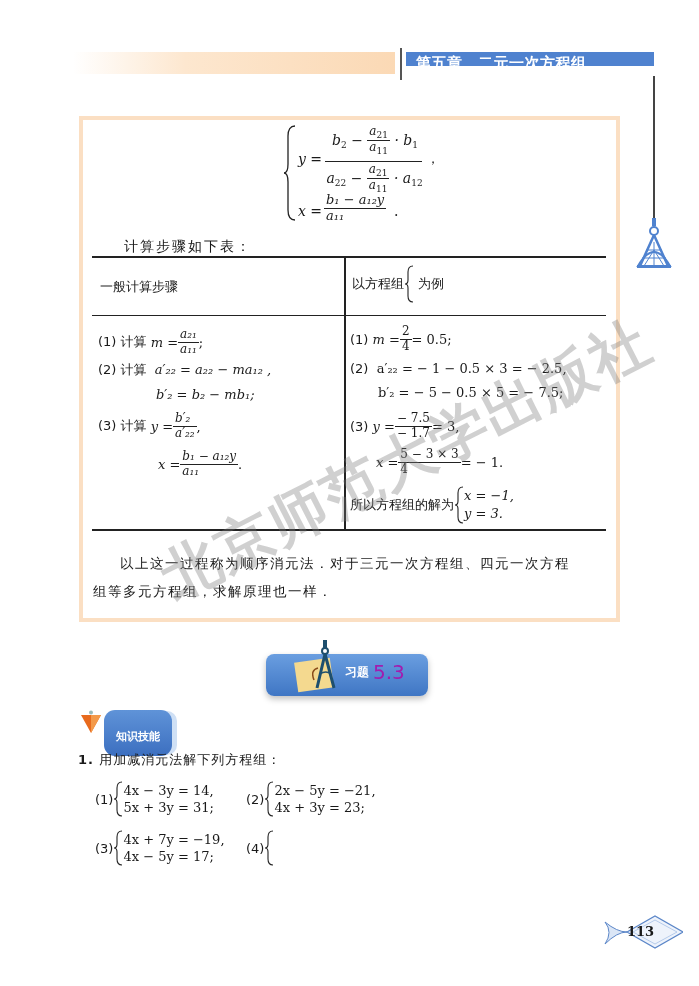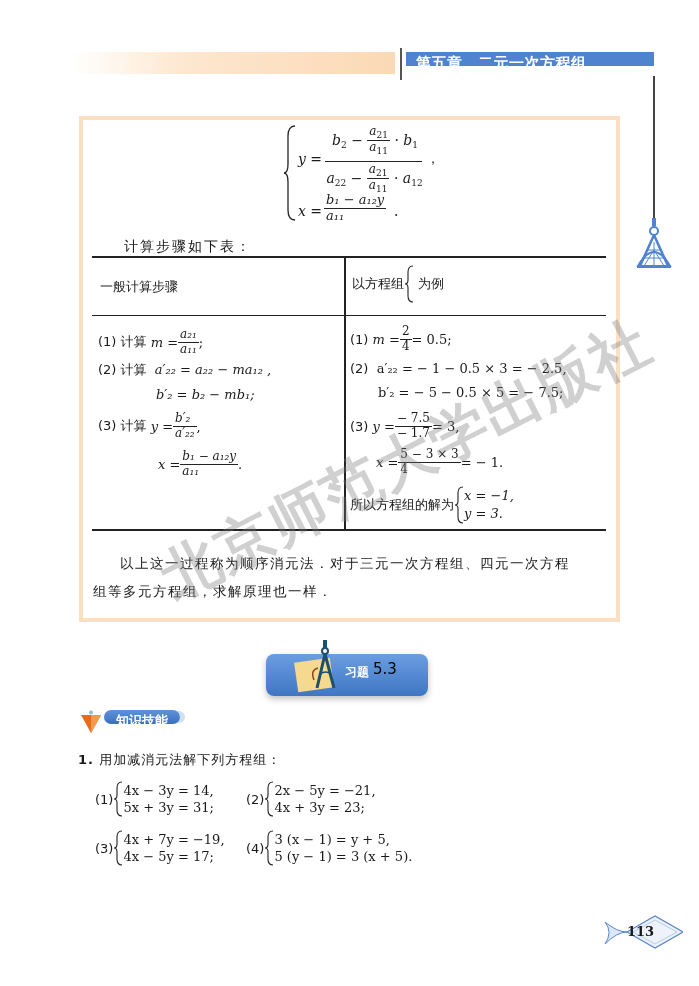--- a/index.html
+++ b/index.html
@@ -28,24 +28,24 @@
   .table-bot { left:92px; top:529px; width:514px; height:1.5px; background:#222; }
   .table-vline { left:344px; top:256px; width:1.5px; height:274px; background:#222; }
   .row { font-size:13px; white-space:nowrap; }
   .watermark { left:145px; top:360px; font-family:"DejaVu Sans", sans-serif; font-size:58px; color:rgba(120,120,120,0.35);
     transform:rotate(-27deg); transform-origin:left top; white-space:nowrap; letter-spacing:2px; font-weight:bold; }
   .para { font-family:"DejaVu Sans", sans-serif; font-size:13.5px; line-height:28px; letter-spacing:1.5px; }
   
   .ex-badge { left:266px; top:654px; width:162px; height:42px; border-radius:8px; background:linear-gradient(#6a9ee0,#3f76c4); box-shadow:0 3px 6px rgba(0,0,0,0.25); }
   .ex-note { left:296px; top:660px; width:36px; height:30px; background:#f4d98f; transform:rotate(-8deg); }
   .ex-label { left:345px; top:664px; color:#fff; font-family:"DejaVu Sans", sans-serif; font-size:12px; font-weight:bold; }
-  .ex-num { left:373px; top:660px; color:#000000; font-family:"DejaVu Sans", sans-serif; font-size:15px; }
+  .ex-num { left:373px; top:660px; color:#a21caf; font-family:"DejaVu Sans", sans-serif; font-size:20px; }
   .skill-icon { left:80px; top:710px; width:22px; height:24px; }
-  .skill-pill { left:104px; top:710px; height:14px; padding:0 12px; border-radius:11px; background:linear-gradient(#5f93d8,#3c6fc0); color:#fff;
-    font-family:"DejaVu Sans", sans-serif; font-size:13px; font-weight:bold; line-height:22px; box-shadow:6px 0 0 -1px #cfe0f5; }
+  .skill-pill { left:104px; top:710px; height:14px; padding:16px 12px; border-radius:11px; background:linear-gradient(#5f93d8,#3c6fc0); color:#fff;
+    font-family:"DejaVu Sans", sans-serif; font-size:11px; font-weight:bold; line-height:22px; box-shadow:6px 0 0 -1px #cfe0f5; }
   .q1 { left:78px; top:751px; font-family:"DejaVu Sans", sans-serif; font-size:13px; letter-spacing:1px; }
   .sys { display:inline-flex; align-items:center; font-size:13px; }
   .sys .lines { display:inline-flex; flex-direction:column; line-height:17px; }
   .page-num-wrap { left:603px; top:912px; width:80px; height:40px; }
   .page-num { left:627px; top:924px; font-family:"DejaVu Serif", serif; font-size:13px; font-weight:bold; }
 </style>
 </head>
 <body>
 
 <div class="abs hdr-grad"></div>
@@ -244,24 +244,20 @@
   <span class="lines">
       <span>4x + 7y = −19,</span>
       <span>4x − 5y = 17;</span>
     </span>
 </div>
 <div class="abs sys" style="left:246px;top:830px;">
   <span class="txt">(4)</span>
   <svg width="10" height="36" viewBox="0 0 10 36">
       <path d="M9 1 Q4 1 4 7 L4 14 Q4 18 1 18 Q4 18 4 22 L4 29 Q4 35 9 35" fill="none" stroke="#222" stroke-width="1.1"></path>
     </svg>
-  <span class="lines">
-      <span>3 (x − 1) = y + 5,</span>
-      <span>5 (y − 1) = 3 (x + 5).</span>
-    </span>
 </div>
 
 <svg class="abs page-num-wrap" viewBox="0 0 80 40">
   <path d="M24 20 L52 4 L80 20 L52 36 Z" fill="#eef3fb" stroke="#5b86c8" stroke-width="1.2"></path>
   <path d="M30 20 L52 8 L74 20 L52 32 Z" fill="none" stroke="#8fb0e0" stroke-width="0.6"></path>
   <path d="M2 10 Q14 20 24 20 Q14 20 2 32 Q10 20 2 10 Z" fill="#dbe6f6" stroke="#5b86c8" stroke-width="1"></path>
 </svg>
 <div class="abs page-num">113</div>
 
 </body></html>

